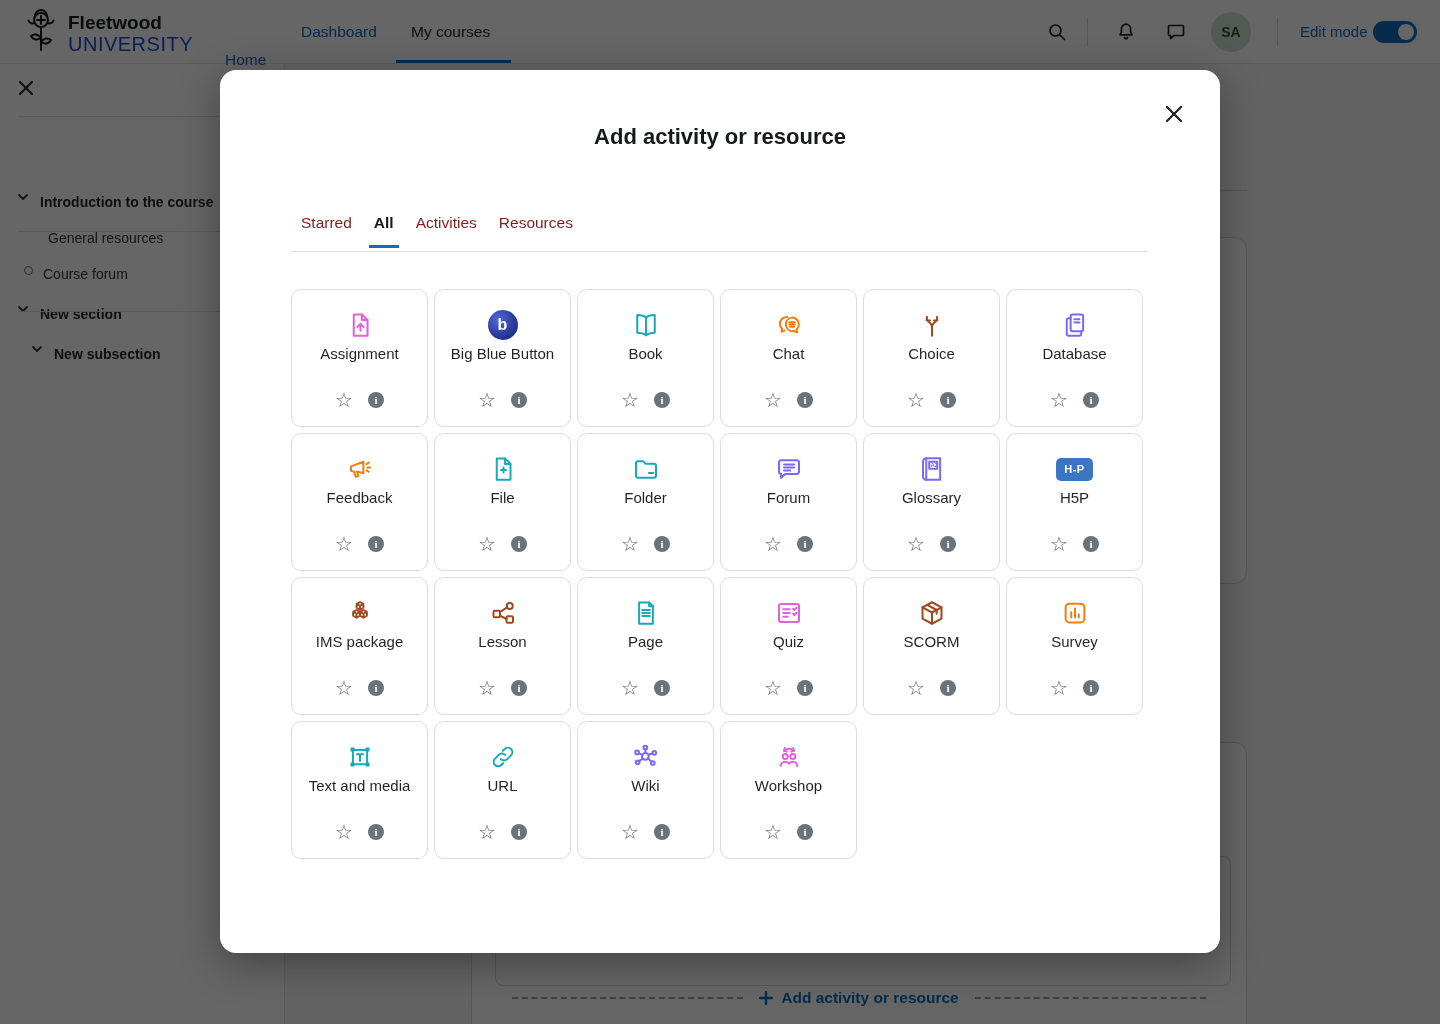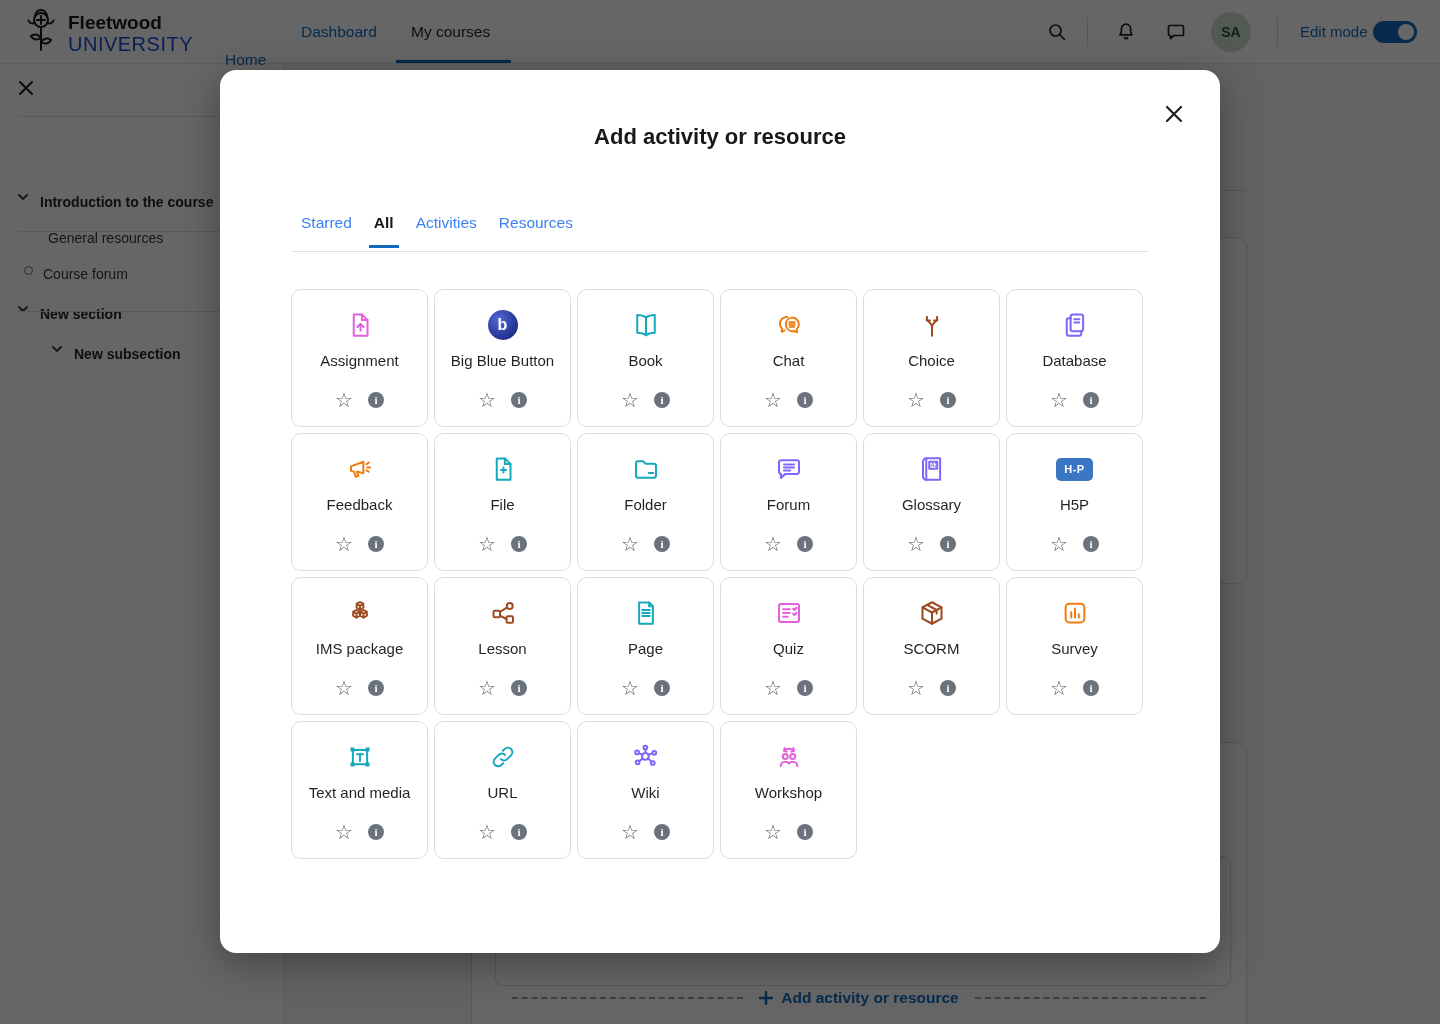--- a/index.html
+++ b/index.html
@@ -62,39 +62,39 @@
 
   
   .overlay { position:absolute; inset:0; background:rgba(0,0,0,0.6); z-index:50; }
   .modal { position:absolute; left:220px; top:70px; width:1000px; height:883px; background:#fff;
     border-radius:16px; z-index:60; box-shadow:0 10px 40px rgba(0,0,0,.35); }
   .modal-close { position:absolute; right:36px; top:34px; width:20px; height:20px; cursor:pointer;
     stroke:#1d2125; stroke-width:2.2; stroke-linecap:round; }
   .modal-title { position:absolute; left:0; right:0; top:54px; text-align:center;
     font-size:22px; font-weight:bold; color:#15191c; }
   .modal-tabs { position:absolute; left:76px; top:144px; display:flex; gap:12px; }
-  .mtab { font-size:15.5px; color:#3b82f6; padding:0 5px 13px 5px; cursor:pointer; }
+  .mtab { font-size:15.5px; color:#7f1d1d; padding:0 5px 13px 5px; cursor:pointer; }
   .mtab.active { color:#15191c; font-weight:600; border-bottom:3px solid #0f6cbf; }
   .tabs-rule { position:absolute; left:71px; top:181px; width:857px; border-top:1px solid #dde1e5; }
   .modal-search { position:absolute; left:503px; top:125px; width:425px; height:38px; }
   .modal-search input { width:100%; height:100%; border:1px solid #8d939b; border-radius:8px;
     padding:0 42px 0 14px; font-size:15px; color:#3b4045; outline:none;
     font-family:"Liberation Sans", sans-serif; background:#fff; }
   .modal-search input::placeholder { color:#6b727a; }
   .search-glyph { position:absolute; right:13px; top:10px; width:18px; height:18px;
     stroke:#51575d; fill:none; stroke-width:1.7; stroke-linecap:round; }
 
   .module-grid { position:absolute; left:71px; top:219px; display:grid;
     grid-template-columns:repeat(6,137px); grid-auto-rows:138px; gap:6px; }
   .module-card { background:#fff; border:1px solid #d9dde2; border-radius:10px; cursor:pointer;
     display:flex; flex-direction:column; align-items:center; padding-top:15px; }
   .mod-iconwrap { height:40px; display:flex; align-items:center; justify-content:center; }
   .mod-svg { width:30px; height:30px; fill:none; stroke:currentColor; stroke-width:1.6;
     stroke-linecap:round; stroke-linejoin:round; }
-  .mod-label { margin-top:7px; font-size:15px; font-weight:500; color:#1f2328; text-align:center; line-height:1.15; }
+  .mod-label { font-size:15px; font-weight:500; color:#1f2328; text-align:center; line-height:1.15; }
   .mod-actions { margin-top:auto; margin-bottom:16px; display:flex; align-items:center; gap:15px; }
   .star { font-size:20px; line-height:20px; color:#5a6167; cursor:pointer; }
   .info-badge { width:16px; height:16px; border-radius:50%; background:#6a727c; color:#fff;
     font-family:"Liberation Serif", serif; font-weight:bold; font-size:11px; line-height:16px;
     text-align:center; cursor:pointer; }
   .bbb-badge { width:30px; height:30px; border-radius:50%; color:#fff; font-weight:bold;
     font-size:16px; display:flex; align-items:center; justify-content:center;
     background:radial-gradient(circle at 35% 32%, #5468d8 0%, #2b3c9e 55%, #141f6e 100%); }
   .h5p-badge { width:37px; height:23px; border-radius:5px; background:#3a76c4; color:#fff;
     font-weight:bold; font-size:11px; letter-spacing:.5px; display:flex; align-items:center;
@@ -280,21 +280,21 @@
     <span class="ci-bullet"></span>
     <span>Course forum</span>
   </div>
       <div class="ci-item bold" style="top: 242px; padding-left: 18px;">
     <svg class="ci-chevron" viewBox="0 0 10 6">
           <path d="M1 1l4 4 4-4"></path>
         </svg>
 
     <span>New section</span>
   </div>
-      <div class="ci-item bold" style="top: 282px; padding-left: 32px; margin-left: 20px;">
+      <div class="ci-item bold" style="top: 282px; padding-left: 32px;">
     <svg class="ci-chevron" viewBox="0 0 10 6">
           <path d="M1 1l4 4 4-4"></path>
         </svg>
 
     <span>New subsection</span>
   </div>
     </div>
 <div class="drawer-divider" style="top: 52px;"></div>
     <div class="drawer-divider" style="top: 167px;"></div>
     <div class="drawer-divider" style="top: 247px;"></div>

